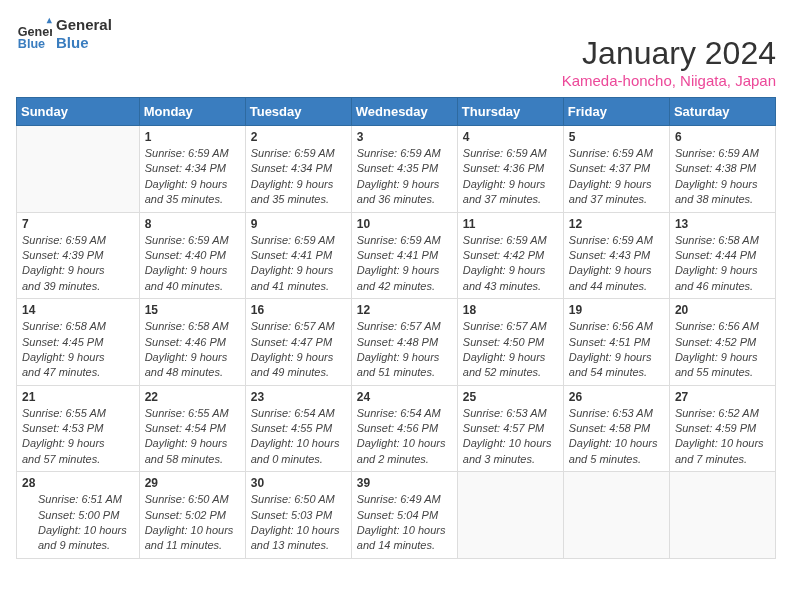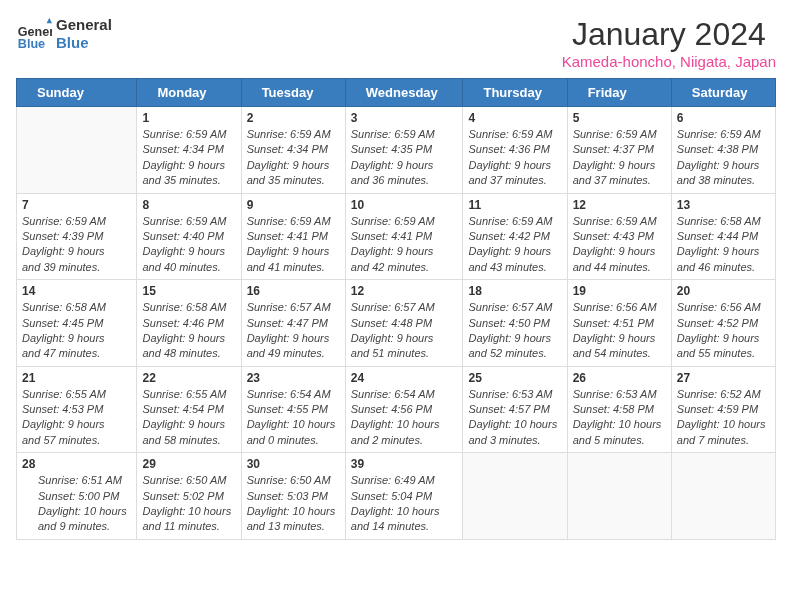--- a/index.html
+++ b/index.html
@@ -19,40 +19,41 @@
     .logo {
       display: flex;
       align-items: center;
       gap: 4px;
     }
     .logo-icon {
       width: 36px;
       height: 36px;
     }
     .title-block {
-      text-align: center;
+      text-align: right;
+      margin-top: 19px;
     }
     .main-title {
       font-size: 32px;
       font-weight: normal;
       color: #333;
     }
     .subtitle {
       font-size: 15px;
       color: #ec4899;
     }
     .calendar {
       width: 100%;
       border-collapse: collapse;
       border: 1px solid #ccc;
     }
     .calendar th {
       background: #3a7dbf;
       color: #fff;
-      padding: 6px 20px;
+      padding: 6px 4px;
       font-size: 13px;
       text-align: left;
       border: 1px solid #2e6aa0;
       margin-left: 44px;
     }
     .calendar td {
       vertical-align: top;
       padding: 4px 5px;
       border: 1px solid #ddd;
       font-size: 10.5px;

